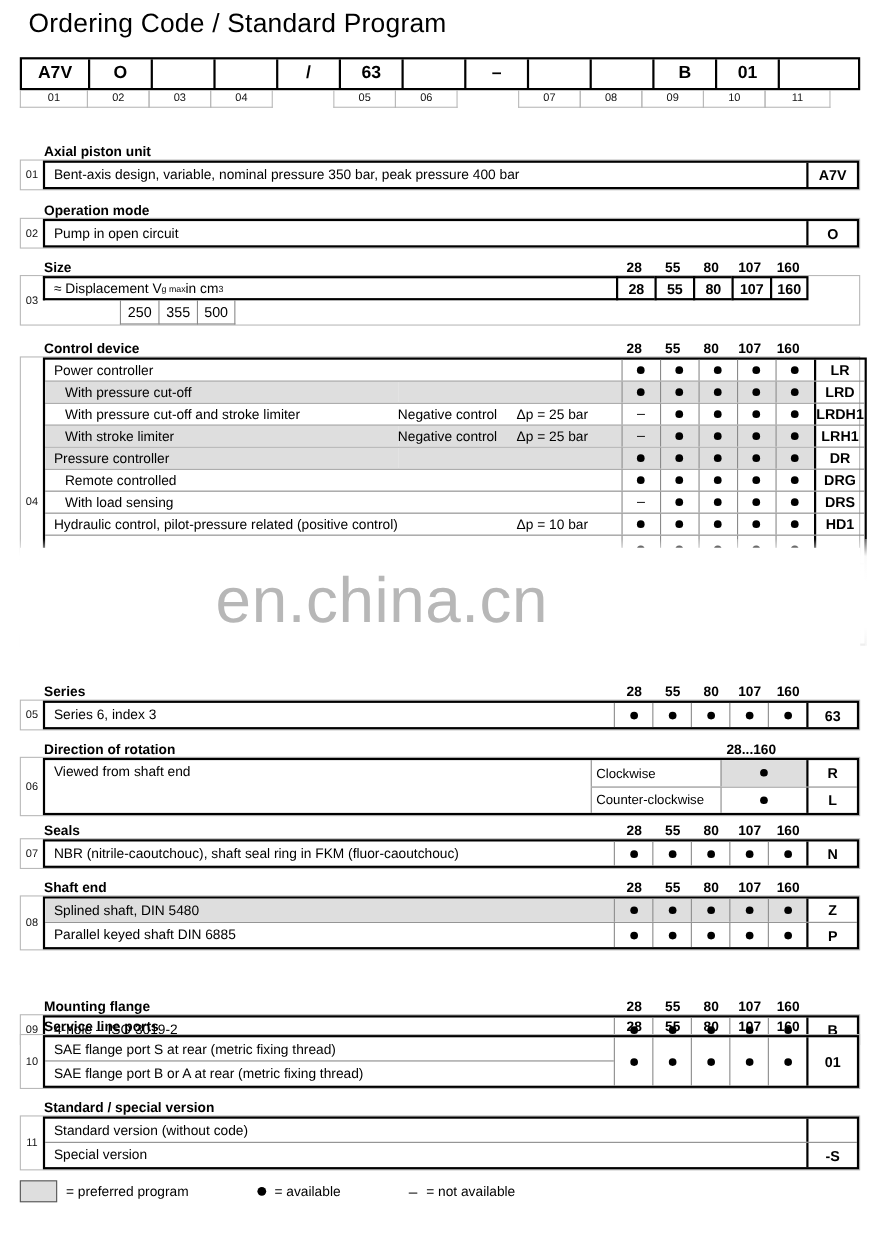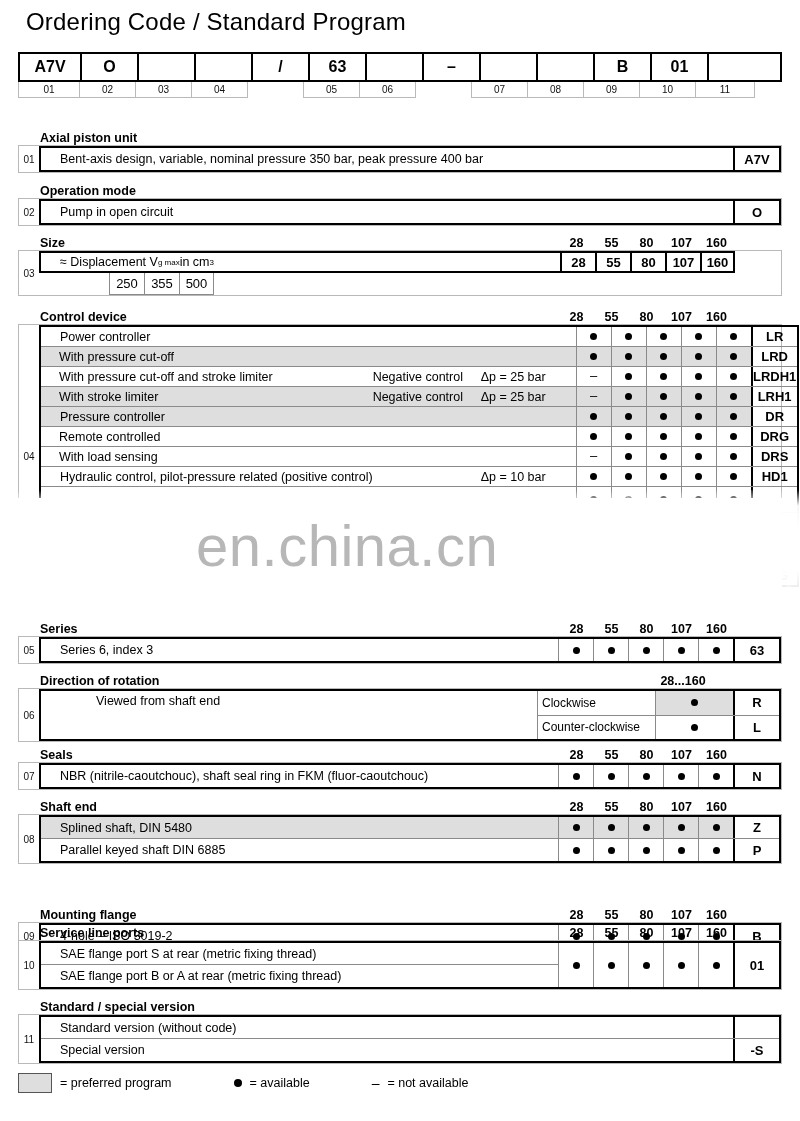--- a/index.html
+++ b/index.html
@@ -60,21 +60,21 @@
     width:20px;flex:0 0 20px;
     display:flex;align-items:center;justify-content:center;
     font-size:10px;color:#111;
     box-sizing:border-box;
   }
   .tblwrap{flex:1;border:2px solid #000;box-sizing:border-box;display:flex;flex-direction:column;}
   .trow{display:flex;box-sizing:border-box;border-bottom:1px solid #8a8a8a;}
   .trow:last-child{border-bottom:none;}
   .tdesc{
     flex:1;display:flex;align-items:center;
-    padding-left:19px;font-size:12.5px;white-space:nowrap;
+    padding-left:8px;font-size:12.5px;white-space:nowrap;
     box-sizing:border-box;
   }
   .tdesc.ind{padding-left:18px;}
   .mid{display:flex;align-items:center;font-size:12.5px;box-sizing:border-box;}
   .midlab{width:108px;justify-content:flex-start;}
   .middp{width:95px;justify-content:flex-start;}
   .dotcell{
     width:35px;flex:0 0 35px;
     border-left:1px solid #8a8a8a;
     display:flex;align-items:center;justify-content:center;
@@ -559,21 +559,21 @@
         <div class="sechead">
           <div class="sectitle">Direction of rotation</div>
           <div class="sizehdr" style="right: 60px;">
             <span style="width: 78px;">28...160</span>
           </div>
         </div>
         <div class="secbody">
           <div class="idx">06</div>
           <div class="tblwrap">
             <div class="trow" style="height: 48px; align-items: stretch;">
-              <div class="tdesc" style="align-items: flex-start; padding-top: 3px; margin-left: 36px;">Viewed from shaft end</div>
+              <div class="tdesc" style="align-items: flex-start; padding-top: 3px;">Viewed from shaft end</div>
               <div class="rotwrap" style="flex: 0 0 auto;">
                 <div style="display: flex; height: 24px; border-bottom: 1px solid rgb(138, 138, 138);">
                   <div class="rotlab">Clockwise</div>
                   <div class="rotdot pref">
                     <span class="dot"></span>
                   </div>
                   <div class="codebox">R</div>
                 </div>
                 <div style="display: flex; height: 24px;">
                   <div class="rotlab">Counter-clockwise</div>

